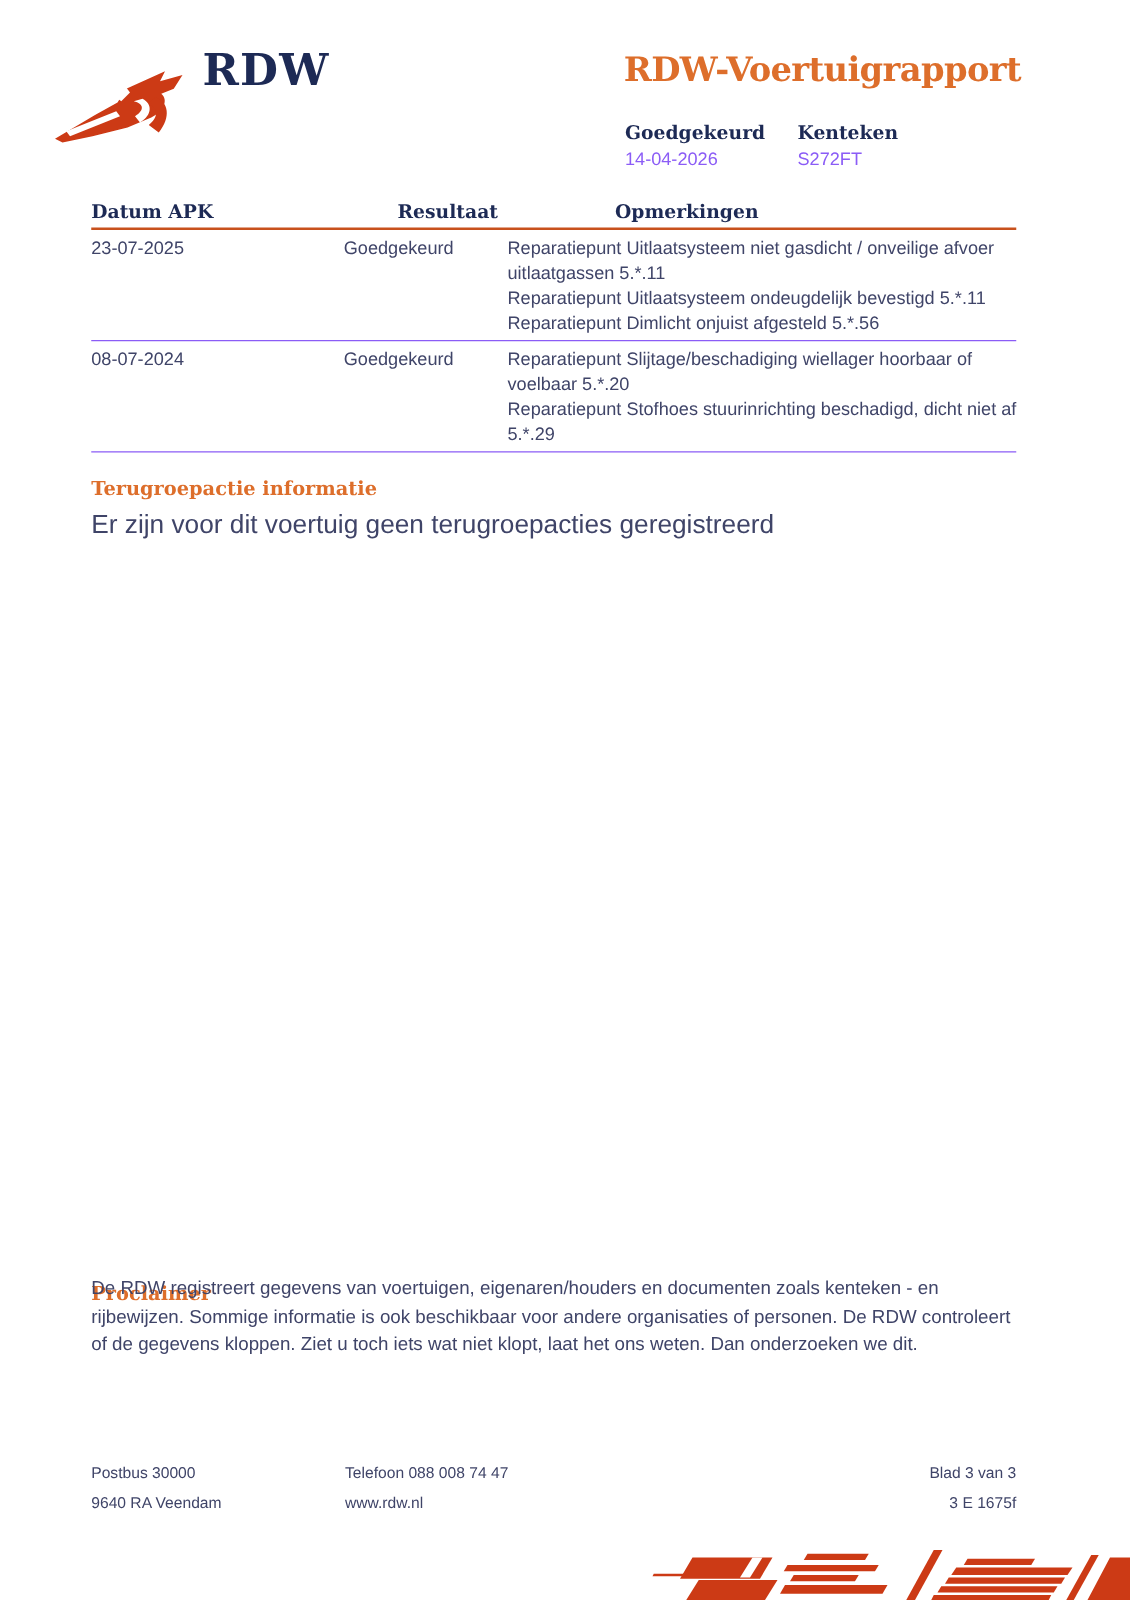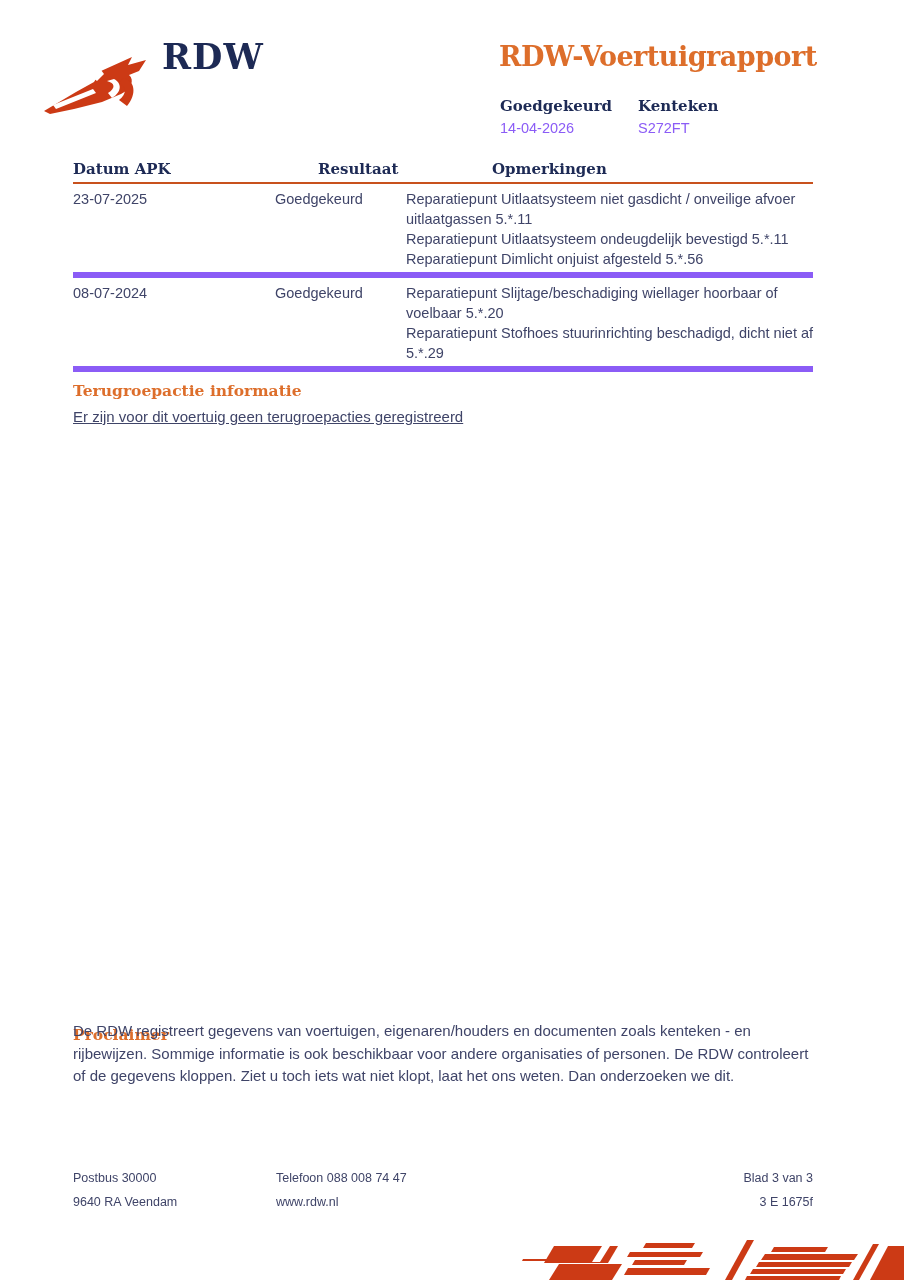--- a/index.html
+++ b/index.html
@@ -48,37 +48,37 @@
   .thead {
     display: flex;
     padding-bottom: 4px;
     border-bottom: 2px solid #c8511d;
     font-family: "DejaVu Serif", serif; font-weight: 700;
     font-size: 15px; color: #1d2a55; gap: 43px;
   }
   .trow {
     display: flex;
     padding: 5px 0 3px 0;
-    border-bottom: 6px solid #8b5cf6;
+    border-bottom: 1px solid #8b5cf6;
     font-size: 14.5px; line-height: 20px; color: #3f4468;
   }
   .col-date   { width: 202px; flex: 0 0 202px; }
   .col-result { width: 113px; flex: 0 0 113px; }
   .col-remarks{ width: 425px; flex: 0 0 425px; margin-left: 18px; }
 
   
   .section-heading {
     position: absolute; left: 73px;
     font-family: "DejaVu Serif", serif; font-weight: 700;
     font-size: 15.5px; color: #dd6e2b;
   }
   .recall-heading { top: 381px; }
   .recall-body {
     position: absolute; left: 73px; top: 408px;
-    font-size: 15px; color: #3f4468; text-decoration: underline;
+    font-size: 21px; color: #3f4468;
   }
   .proclaimer-heading { top: 1025px; }
   .proclaimer-body {
     position: absolute; left: 73px; top: 1020px; width: 744px;
     font-size: 15px; line-height: 22.5px; color: #3f4468;
   }
 
   
   .footer-text {
     position: absolute;

